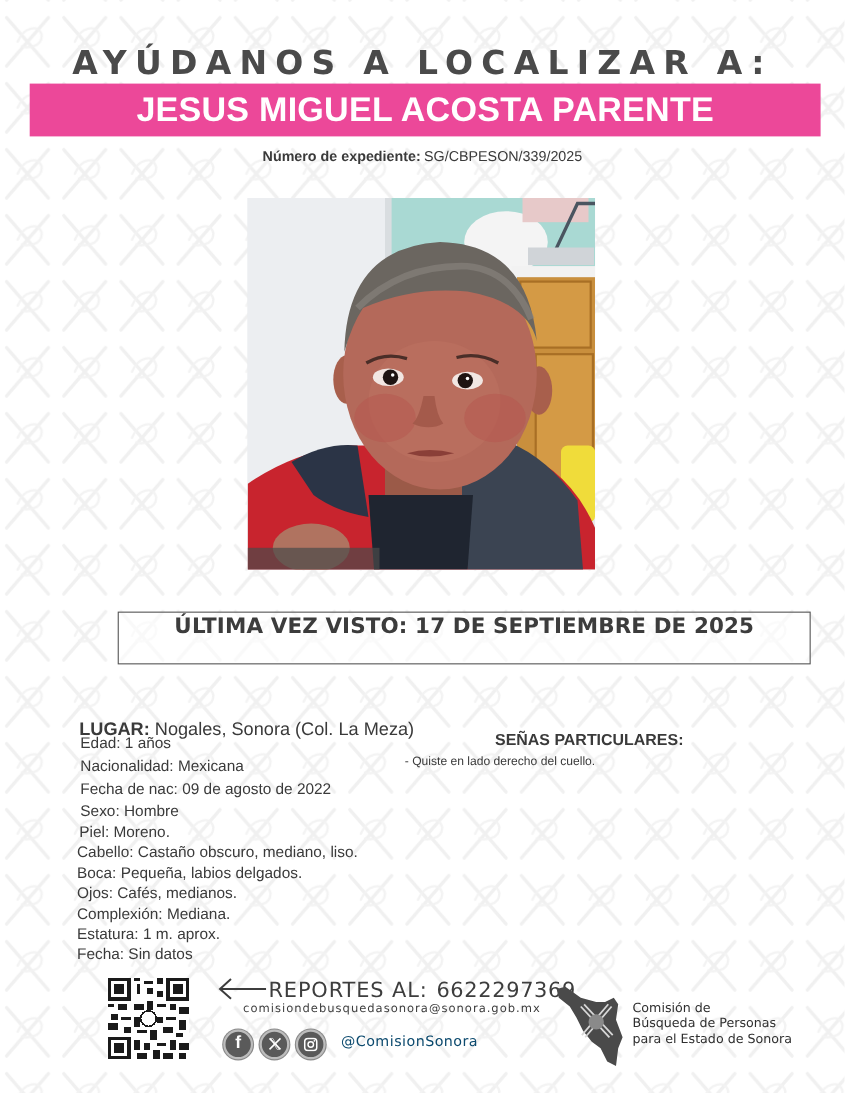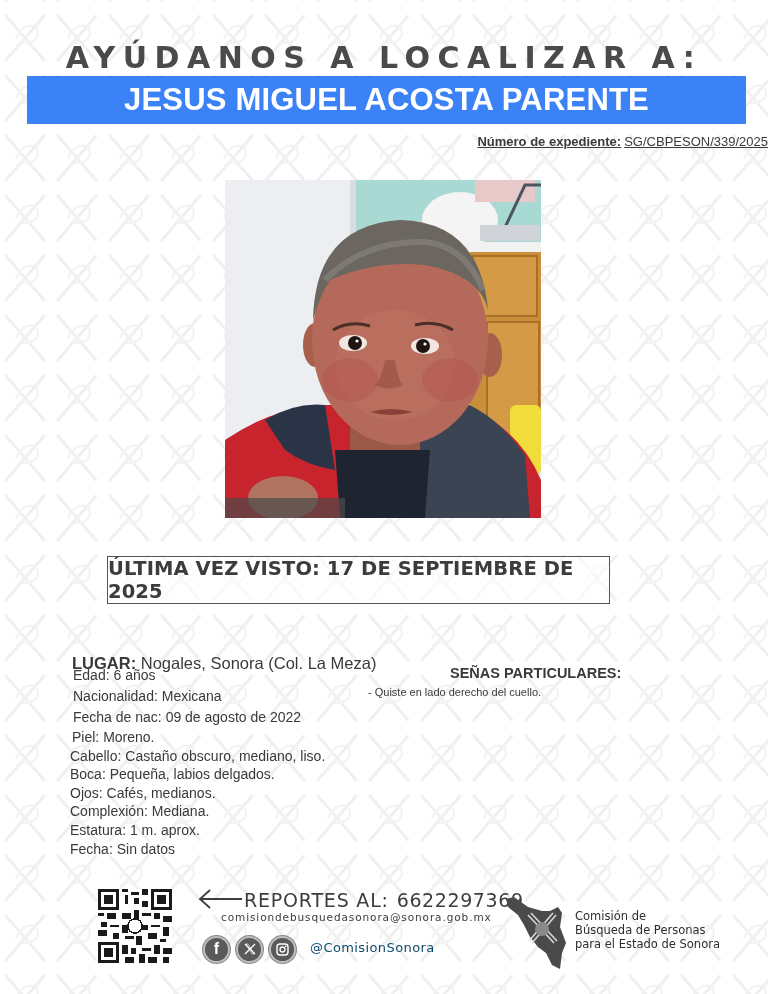--- a/index.html
+++ b/index.html
@@ -23,48 +23,47 @@
       text-align: center;
       font-family: "DejaVu Sans", sans-serif;
       font-weight: bold;
       font-size: 30px;
       letter-spacing: 7.5px;
       color: #4a4a4a;
       line-height: 36px;
     }
     .name-bar {
       left: 27px; top: 76px; width: 719px; height: 48px;
-      background: #3b82f6;
+      background: #ec4899;
       display: flex; align-items: center; justify-content: center;
     }
     .name-bar span {
       font-family: "Liberation Sans", sans-serif;
       font-weight: bold;
       font-size: 31px;
       color: #ffffff;
       letter-spacing: 0.2px;
     }
     .expediente {
       left: 0; width: 768px; top: 134px;
-      text-align: right;
+      text-align: center;
       font-size: 13px;
       color: #3a3a3a;
-      text-decoration: underline;
     }
     .expediente .lbl { font-weight: bold; font-size: 13px; }
     .expediente .val { font-size: 13px; margin-left: 3px; }
 
     .photo {
       left: 225px; top: 180px; width: 316px; height: 338px;
       overflow: hidden;
       background: #e9ebee;
     }
 
     .last-seen-box {
-      left: 107px; top: 556px; width: 503px; height: 48px;
+      left: 107px; top: 556px; width: 630px; height: 48px;
       border: 1.6px solid #555555;
       display: flex; align-items: flex-start; justify-content: center;
       background: rgba(255,255,255,0.6);
     }
     .last-seen-box span {
       font-family: "DejaVu Sans", sans-serif;
       font-weight: bold;
       font-size: 19.5px;
       color: #3c3c3c;
       letter-spacing: 0.1px;
@@ -241,23 +240,24 @@
 <div class="abs last-seen-box">
   <span>ÚLTIMA VEZ VISTO: 17 DE SEPTIEMBRE DE 2025</span>
 </div>
 
 <div class="abs lugar">
   <span class="lbl">LUGAR:</span>
   <span>Nogales, Sonora (Col. La Meza)</span>
 </div>
 
 <div class="abs details">
-  <div class="detail-row r0"><span class="lbl">Edad:</span> <span>6 años</span></div>
+  <div class="detail-row r0"><span class="lbl">Edad:</span> <span>1 años</span></div>
   <div class="detail-row r1"><span class="lbl">Nacionalidad:</span> <span>Mexicana</span></div>
   <div class="detail-row r2"><span class="lbl">Fecha de nac:</span> <span>09 de agosto de 2022</span></div>
+  <div class="detail-row r3"><span class="lbl">Sexo:</span> <span>Hombre</span></div>
   <div class="detail-row r4"><span class="lbl">Piel:</span> <span>Moreno.</span></div>
   <div class="detail-row"><span class="lbl">Cabello:</span> <span>Castaño obscuro, mediano, liso.</span></div>
   <div class="detail-row"><span class="lbl">Boca:</span> <span>Pequeña, labios delgados.</span></div>
   <div class="detail-row"><span class="lbl">Ojos:</span> <span>Cafés, medianos.</span></div>
   <div class="detail-row"><span class="lbl">Complexión:</span> <span>Mediana.</span></div>
   <div class="detail-row"><span class="lbl">Estatura:</span> <span>1 m. aprox.</span></div>
   <div class="detail-row"><span class="lbl">Fecha:</span> <span>Sin datos</span></div>
 </div>
 
 <div class="abs senas-title">SEÑAS PARTICULARES:</div>

